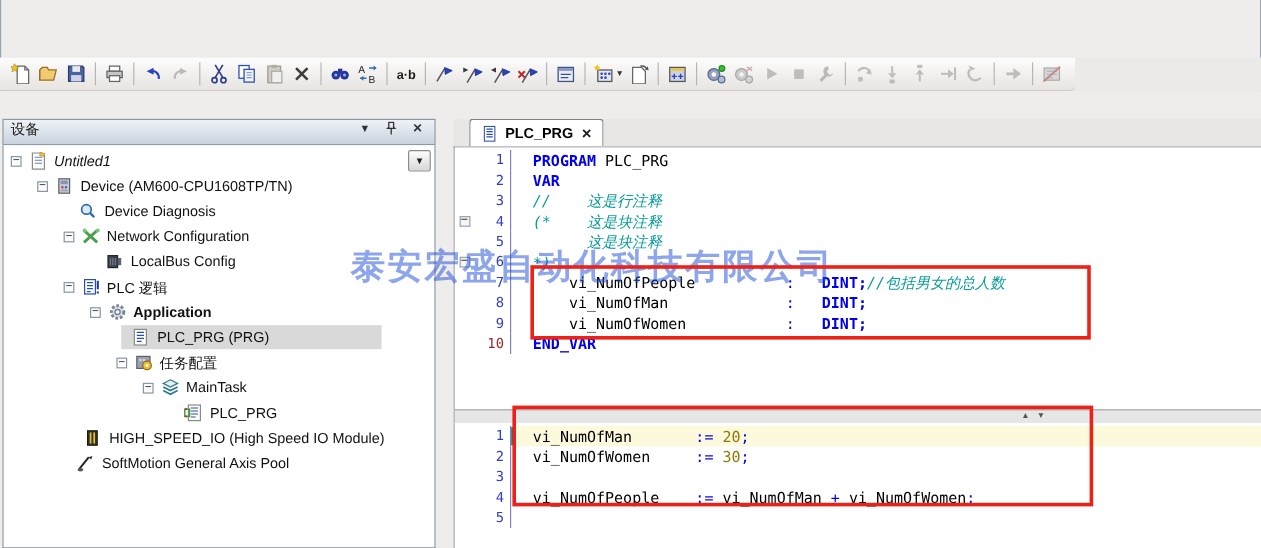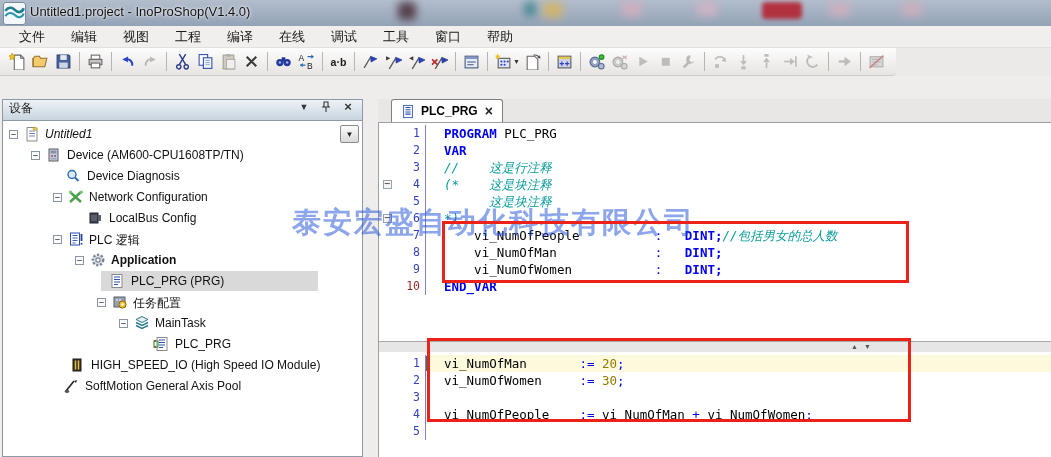--- a/index.html
+++ b/index.html
@@ -93,50 +93,21 @@
              color:#1d4ed8;opacity:.5;letter-spacing:2px;white-space:nowrap;z-index:55;pointer-events:none;}
   .redbox{position:absolute;border:3px solid #ec2218;z-index:60;pointer-events:none;}
   .box1{left:442px;top:221px;width:461px;height:56px;}
   .box2{left:427px;top:338px;width:478px;height:78px;}
 </style>
 </head>
 <body>
 
 <div class="win">
 
-  <div class="titlebar">
-    <div class="blob" style="left:398px;width:18px;height:18px;background:#41232e;"></div>
-    <div class="blob" style="left:524px;width:12px;height:14px;background:#2e7d86;"></div>
-    <div class="blob" style="left:543px;width:20px;height:16px;background:#d9b65a;"></div>
-    <div class="blob" style="left:622px;width:20px;height:14px;background:#d9aebc;"></div>
-    <div class="blob" style="left:697px;width:20px;height:14px;background:#d9b4c4;"></div>
-    <div class="blob" style="left:762px;width:40px;height:17px;background:#b5121f;filter:blur(2px);"></div>
-    <div class="blob" style="left:830px;width:20px;height:14px;background:#d7b0be;"></div>
-    <div class="blob" style="left:902px;width:20px;height:14px;background:#d3aebe;"></div>
-    <div class="appicon">
-      <svg viewBox="0 0 16 16">
-          <path d="M1 6 C3 3,6 3,8 5 C11 8,14 7,15 4" fill="none" stroke="#1d7e8e" stroke-width="2"></path>
-          <path d="M1 10 C3 7,6 7,8 9 C11 12,14 11,15 8" fill="none" stroke="#2899aa" stroke-width="1.6"></path>
-        </svg>
-    </div>
-    <div class="apptitle">Untitled1.project - InoProShop(V1.4.0)</div>
-  </div>
-
-  <div class="menubar">
-    <span class="menuitem">文件</span>
-    <span class="menuitem">编辑</span>
-    <span class="menuitem">视图</span>
-    <span class="menuitem">工程</span>
-    <span class="menuitem">编译</span>
-    <span class="menuitem">在线</span>
-    <span class="menuitem">调试</span>
-    <span class="menuitem">工具</span>
-    <span class="menuitem">窗口</span>
-    <span class="menuitem">帮助</span>
-  </div>
+
 
   <div class="toolbar">
     <div class="tband">
       <div class="tb">
           <svg viewBox="0 0 16 16">
             <path d="M5 2h6l3 3v11H5z" fill="#fff" stroke="#666"></path>
             <path d="M11 2v3h3" fill="none" stroke="#666"></path>
             <path d="M3 0l1 2.2 2.3.4-1.7 1.5.4 2.3L3 5.3.9 6.4l.5-2.3L-.3 2.6 2 2.2z" fill="#f2c21c" stroke="#a8851a" stroke-width=".5"></path>
           </svg>
         </div>

